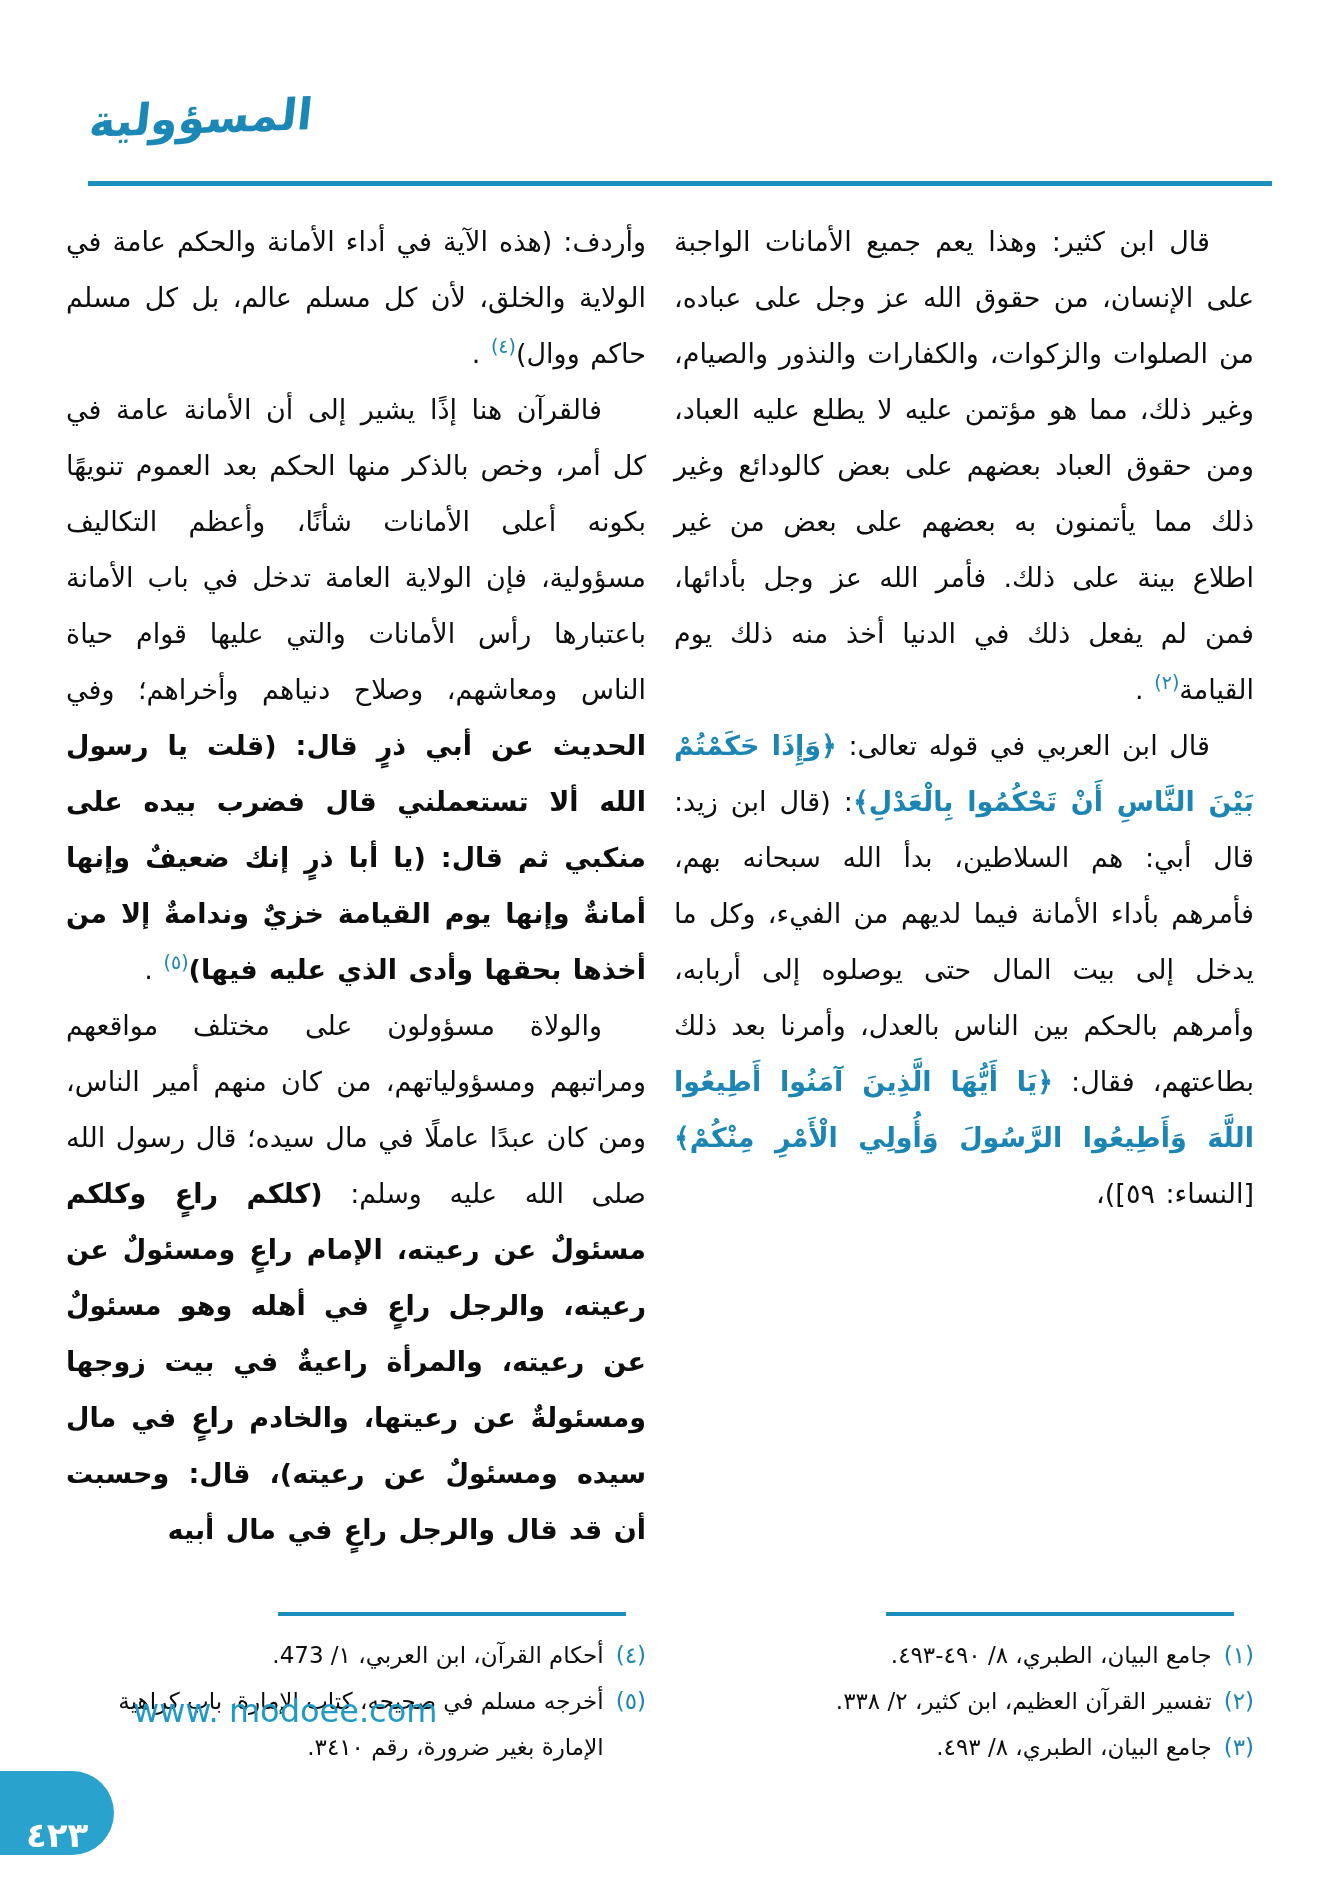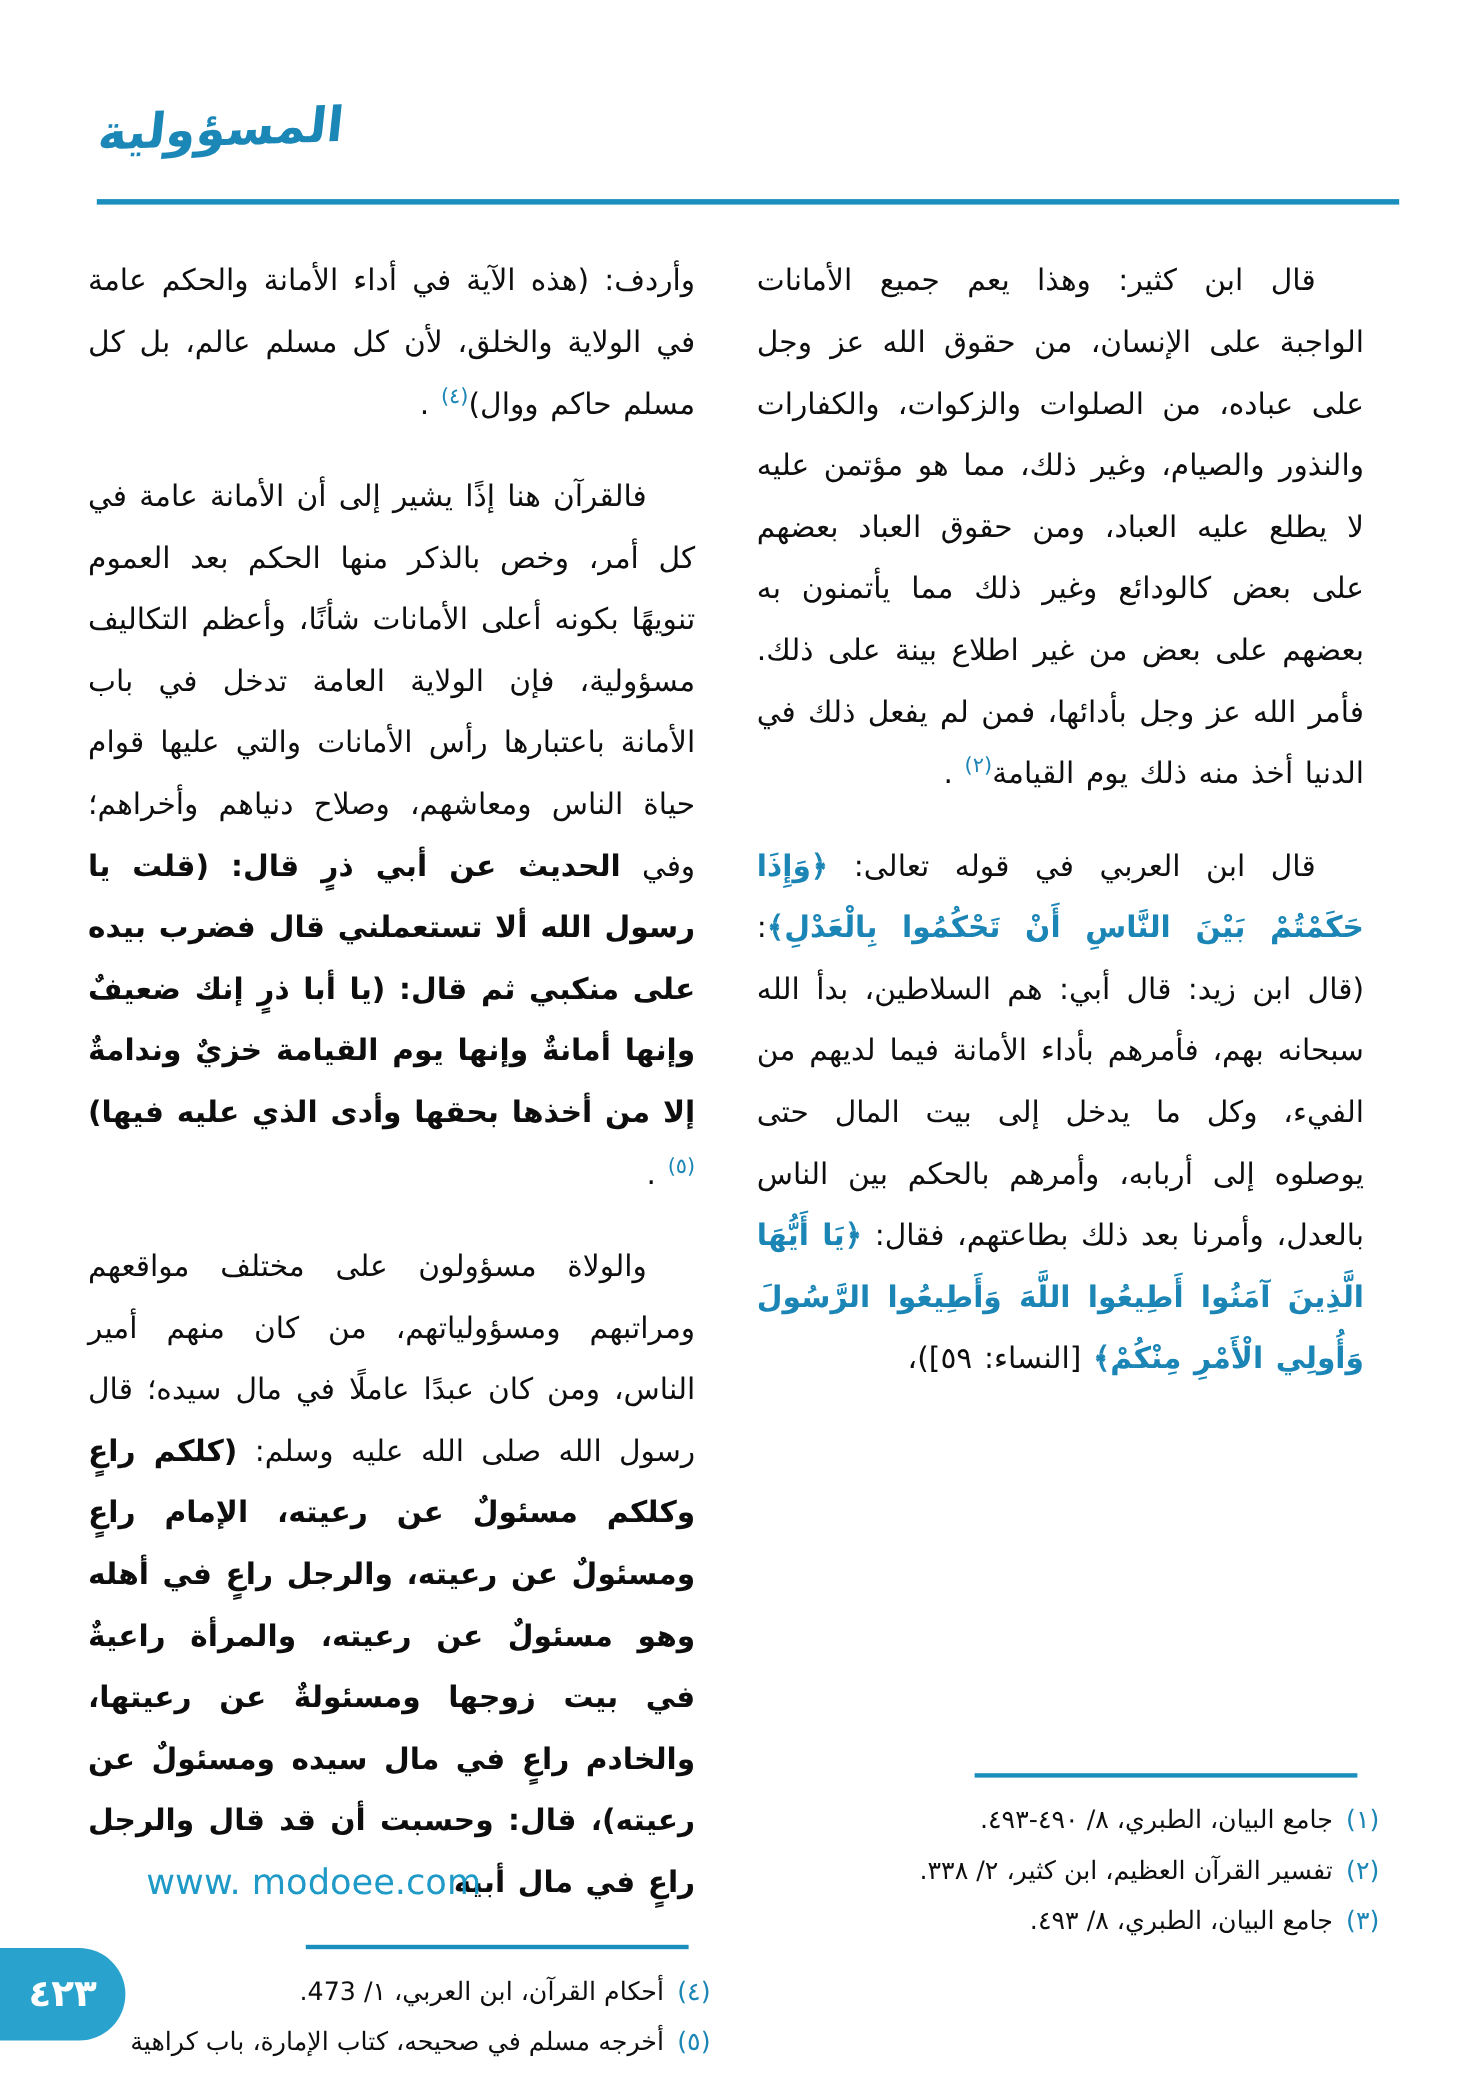--- a/index.html
+++ b/index.html
@@ -28,21 +28,21 @@
     position:absolute;top:214px;right:85px;
     width:1188px;height:1556px;
     display:flex;direction:rtl;gap:28px;
   }
   .col{
     flex:1 1 0;
     display:flex;flex-direction:column;
     overflow:visible;
   }
   .para{
-    margin:14px;
+    margin:0;
     text-align:justify;
     font-size:27px;
     line-height:56px;
     color:#0e0e0e;
     text-indent:44px;
     word-spacing:2px;
   }
   .para.cont{text-indent:0;}
   .bold{font-weight:bold;}
   .quran{color:#1b85b5;font-weight:bold;}
@@ -66,21 +66,21 @@
     text-align:right;
   }
   .fn-num{color:#1b85b5;white-space:nowrap;flex:0 0 auto;}
   .fn-text{flex:1 1 auto;}
   
   .page-badge{
     position:absolute;left:0;top:1771px;
     width:114px;height:84px;
     background:#29a3ce;
     border-radius:0 44px 44px 0;
-    display:flex;align-items:center;justify-content:center;
+    display:flex;align-items:flex-end;justify-content:center;
     color:#ffffff;font-size:34px;font-weight:bold;
   }
   .site{
     position:absolute;left:133px;top:1692px;
     color:#1f9ac6;font-size:32px;
     direction:ltr;
     font-family:"DejaVu Sans",sans-serif;
   }
 </style>
 </head>

